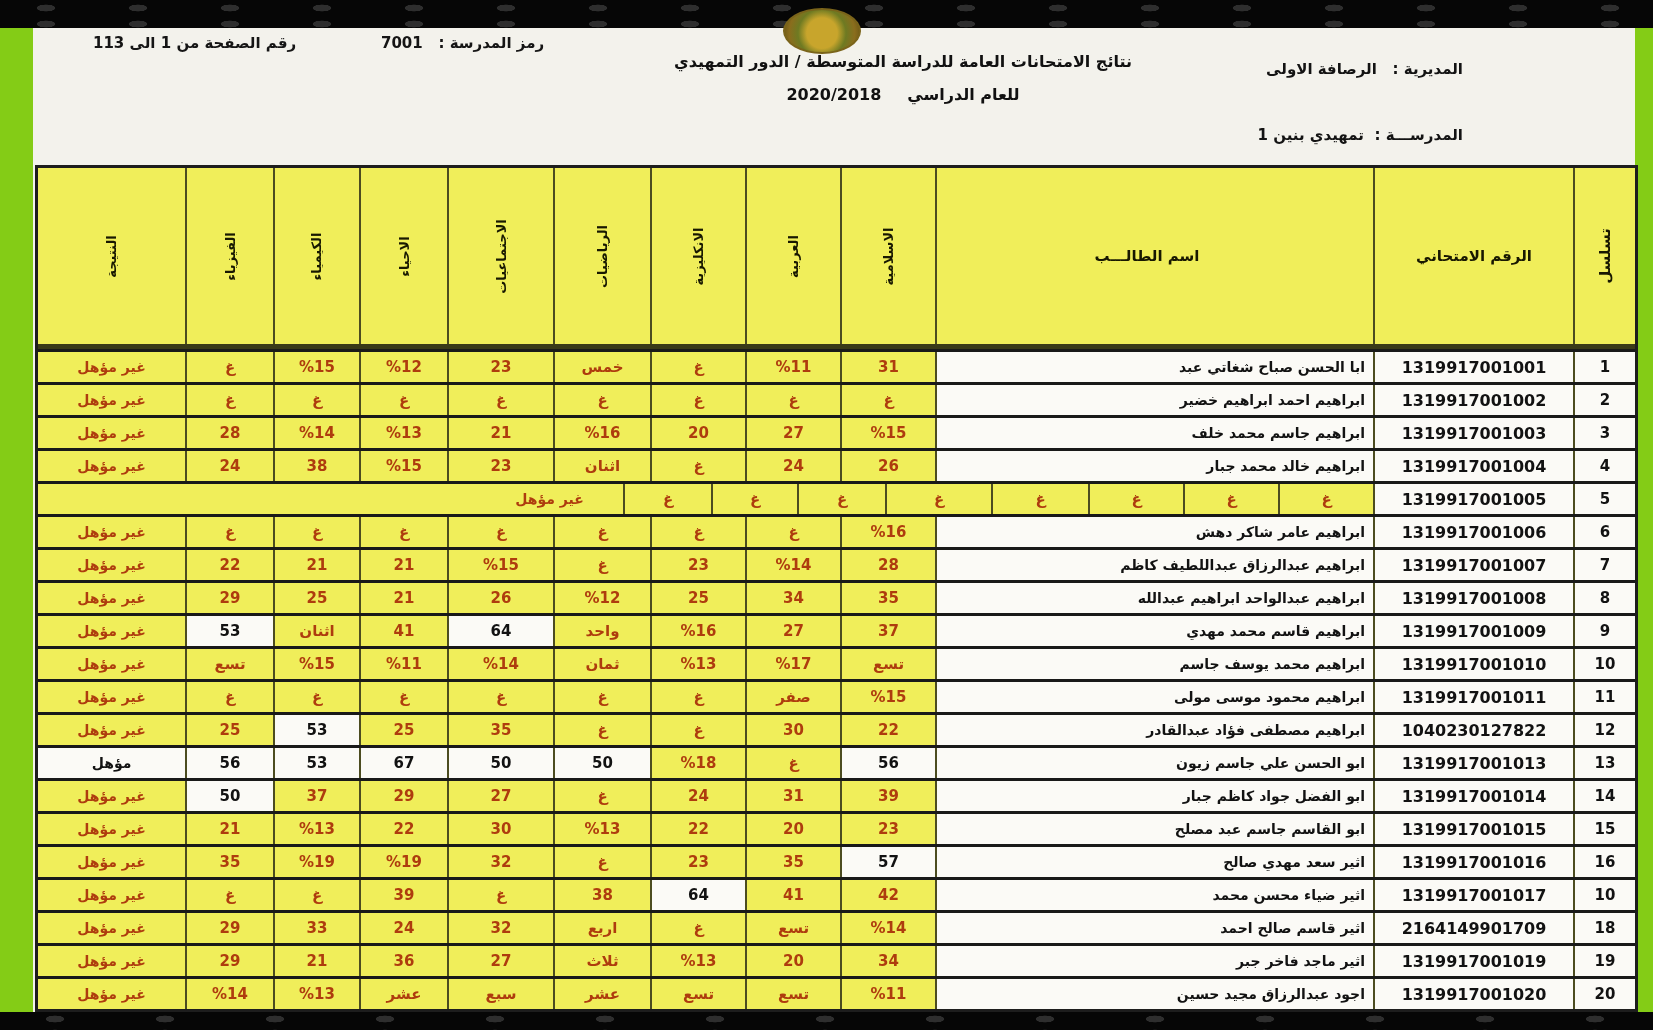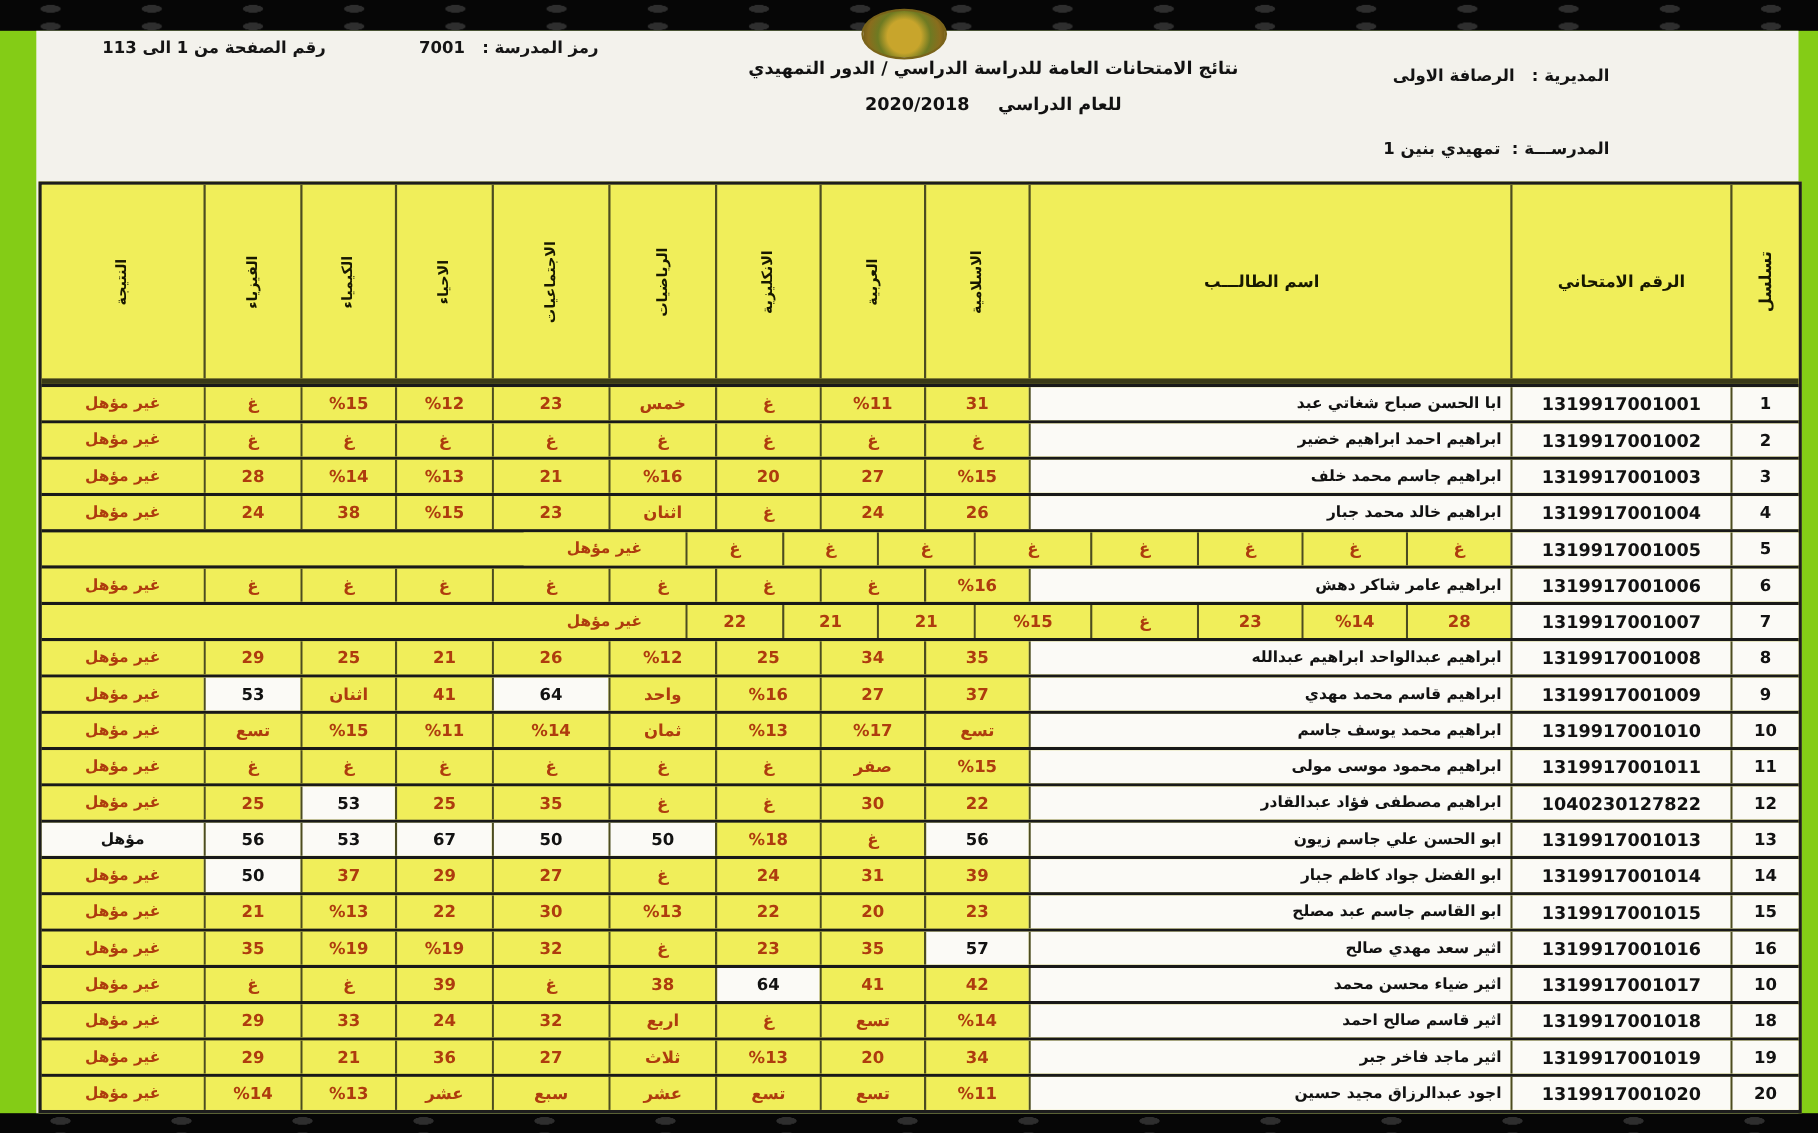--- a/index.html
+++ b/index.html
@@ -62,21 +62,21 @@
     <div class="hinfo page-range">
       <span>رقم الصفحة من 1 الى 113</span>
     </div>
 
     <div class="hinfo school-code">
       <span>رمز المدرسة :</span>
       &nbsp;&nbsp;<span class="num">7001</span>
     </div>
 
     <div class="titles">
-      <div class="title1">نتائج الامتحانات العامة للدراسة الدراسي / الدور التمهيدي</div>
+      <div class="title1">نتائج الامتحانات العامة للدراسة المتوسطة / الدور التمهيدي</div>
       <div class="title2">
         <span>للعام الدراسي</span>
         <span class="num">2020/2018</span>
       </div>
     </div>
 
     <div class="rinfo directorate">
       <span>المديرية :</span>
       &nbsp;&nbsp;<span>الرصافة الاولى</span>
     </div>
@@ -351,20 +351,23 @@
               <span>غير مؤهل</span>
             </div>
           </div>
           <div class="trow">
             <div class="tcell w-serial plain">
               <span class="num">7</span>
             </div>
             <div class="tcell w-exam_no plain">
               <span class="num">1319917001007</span>
             </div>
+            <div class="tcell w-name plain">
+              <span>ابراهيم عبدالرزاق عبداللطيف كاظم</span>
+            </div>
             <div class="tcell w-islamic score">
               <span class="num">28</span>
             </div>
             <div class="tcell w-arabic score">
               <span class="num">%14</span>
             </div>
             <div class="tcell w-english score">
               <span class="num">23</span>
             </div>
             <div class="tcell w-math score">
@@ -764,21 +767,21 @@
             </div>
             <div class="tcell w-result score">
               <span>غير مؤهل</span>
             </div>
           </div>
           <div class="trow">
             <div class="tcell w-serial plain">
               <span class="num">18</span>
             </div>
             <div class="tcell w-exam_no plain">
-              <span class="num">1319917001018</span>
+              <span class="num">2164149901709</span>
             </div>
             <div class="tcell w-name plain">
               <span>اثير قاسم صالح احمد</span>
             </div>
             <div class="tcell w-islamic score">
               <span class="num">%14</span>
             </div>
             <div class="tcell w-arabic score">
               <span>تسع</span>
             </div>

